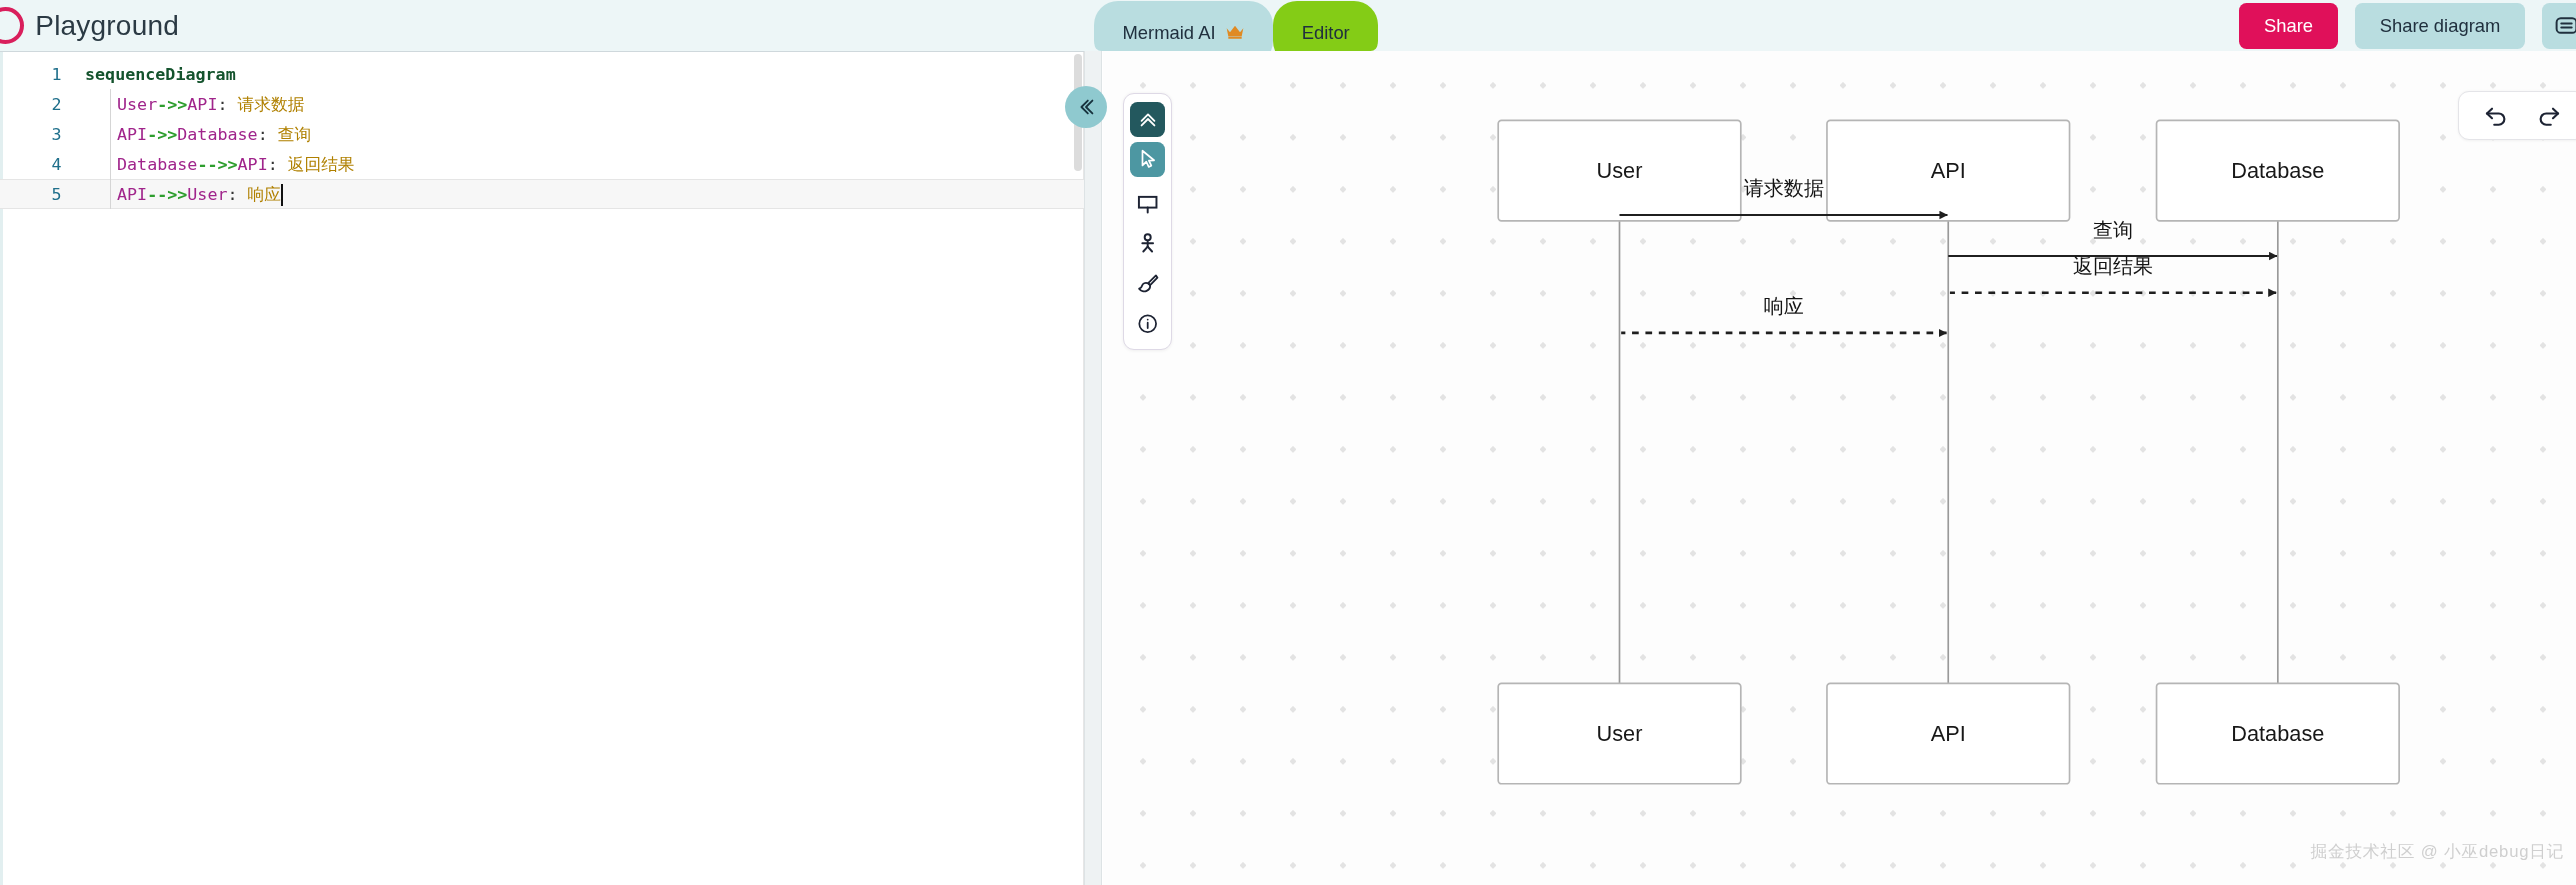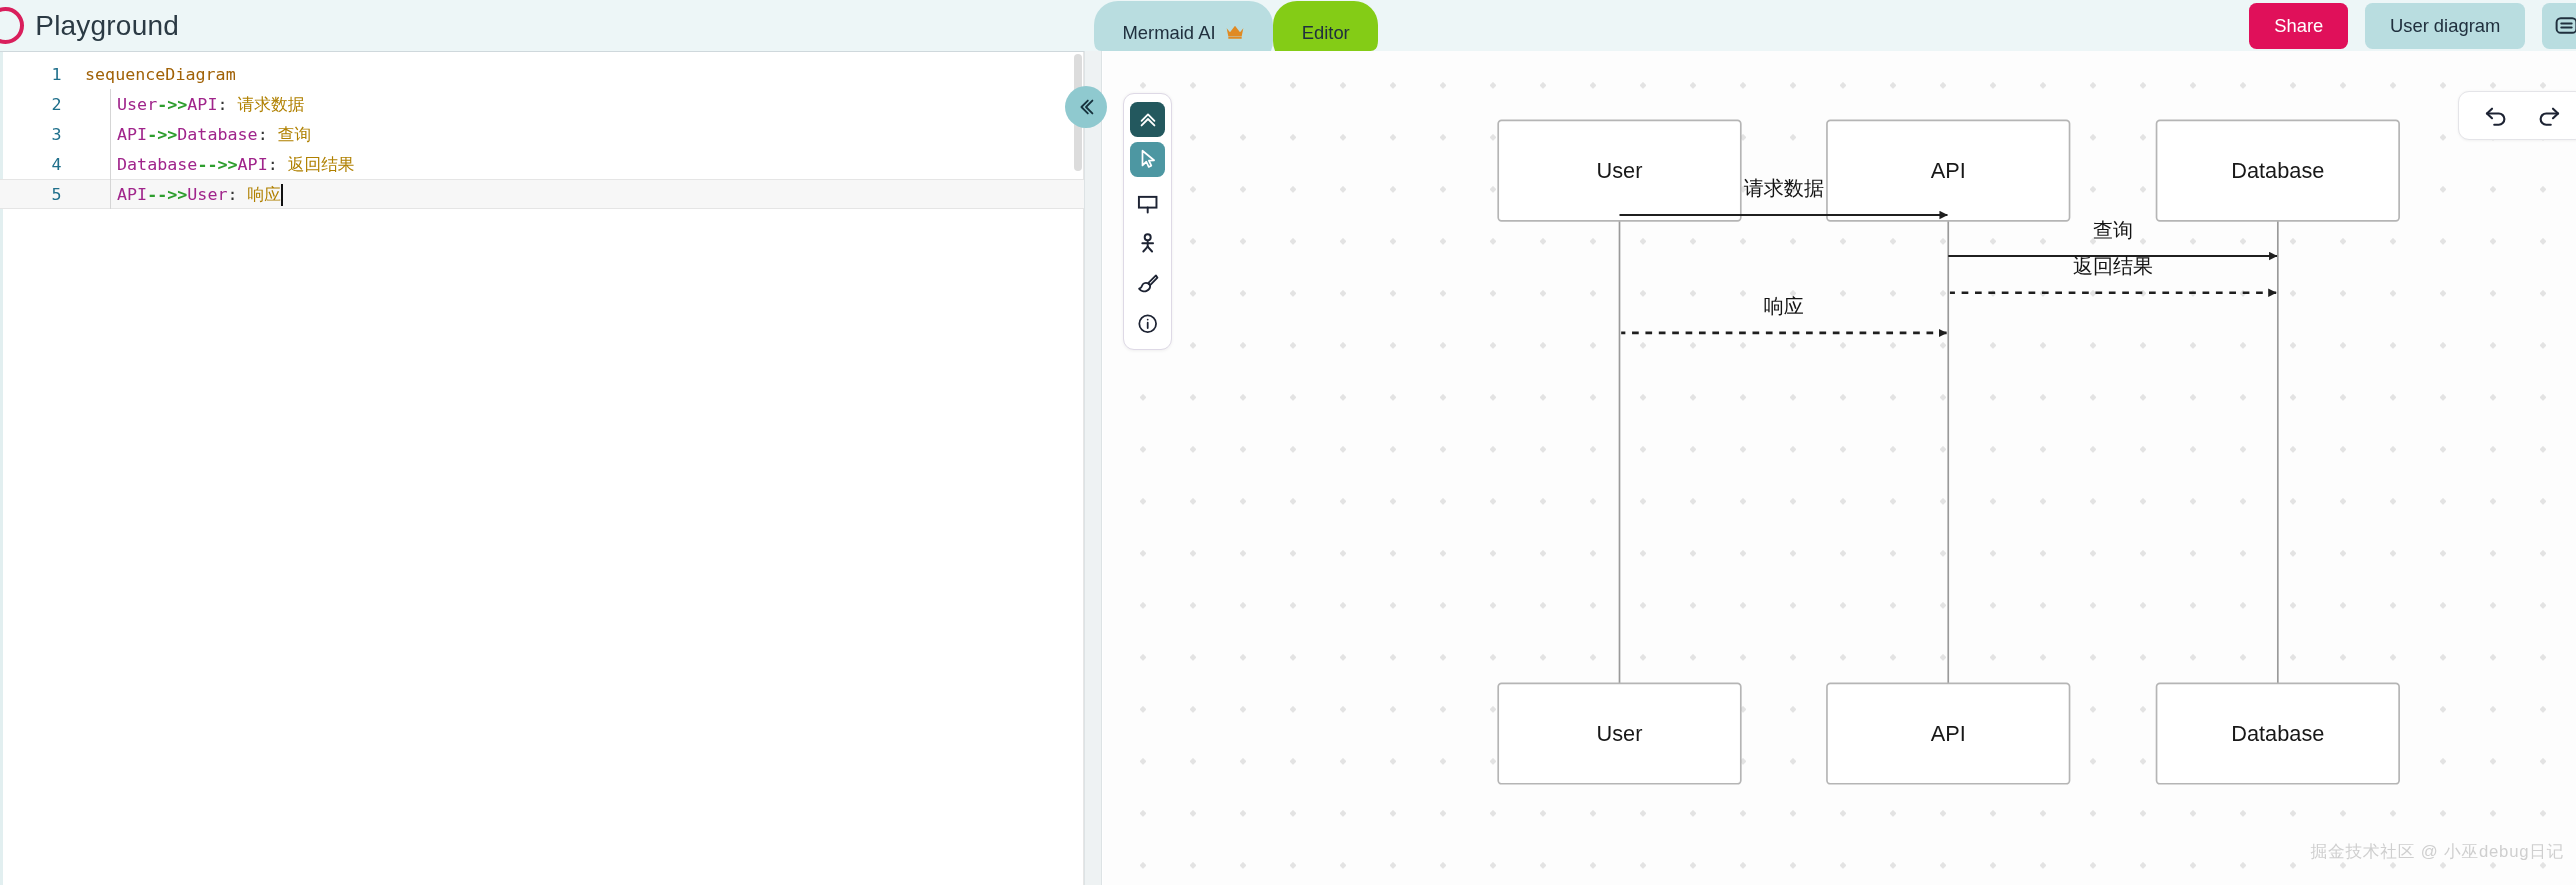--- a/index.html
+++ b/index.html
@@ -84,21 +84,21 @@
   .gutter {
     width: 80px; text-align: right; padding-right: 18.4px;
     color: #1f6f8b; font-size: 16.7px; flex: 0 0 80px;
     font-family: "DejaVu Sans Mono", monospace;
   }
   .indent-guide {
     position: absolute; left: 110px; top: 0; bottom: 0;
     width: 0.8px; background: #d5d5d5;
   }
   .code-text { white-space: pre; padding-left: 5px; }
-  .tk-key { color: #a16207; font-weight: normal; }
+  .tk-key { color: #14532d; font-weight: bold; }
   .tk-actor { color: #a0248b; }
   .tk-arrow { color: #2e9e2e; font-weight: bold; }
   .tk-colon { color: #333333; }
   .tk-msg { color: #b08000; }
   .caret {
     display: inline-block; width: 1.7px; height: 22px;
     background: #111; vertical-align: middle; margin-left: 0px;
   }
   .editor-scroll-v {
     position: absolute; right: 1.7px; top: 1.7px; width: 8.4px; height: 117px;
@@ -193,21 +193,21 @@
         </span>
       </div>
       <div class="tab active">
         <span>Editor</span>
       </div>
     </div>
   </div>
 
   <div class="header-right">
     <div class="btn btn-share">Share</div>
-    <div class="btn btn-save">User diagram</div>
+    <div class="btn btn-save">Share diagram</div>
     <div class="btn btn-icon">
       <svg width="25" height="25" viewBox="0 0 24 24" fill="none" stroke="#20303e" stroke-width="1.9" stroke-linecap="round">
         <rect x="2.5" y="5" width="19" height="14" rx="4"></rect>
         <line x1="7" y1="10" x2="17" y2="10"></line>
         <line x1="7" y1="14" x2="17" y2="14"></line>
       </svg>
     </div>
   </div>
 </div>
 

